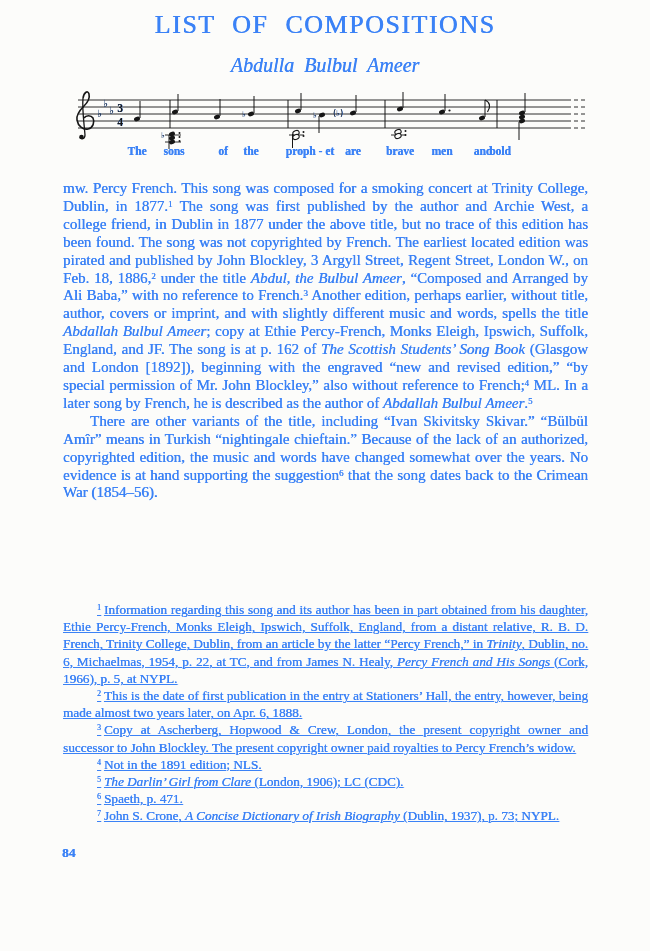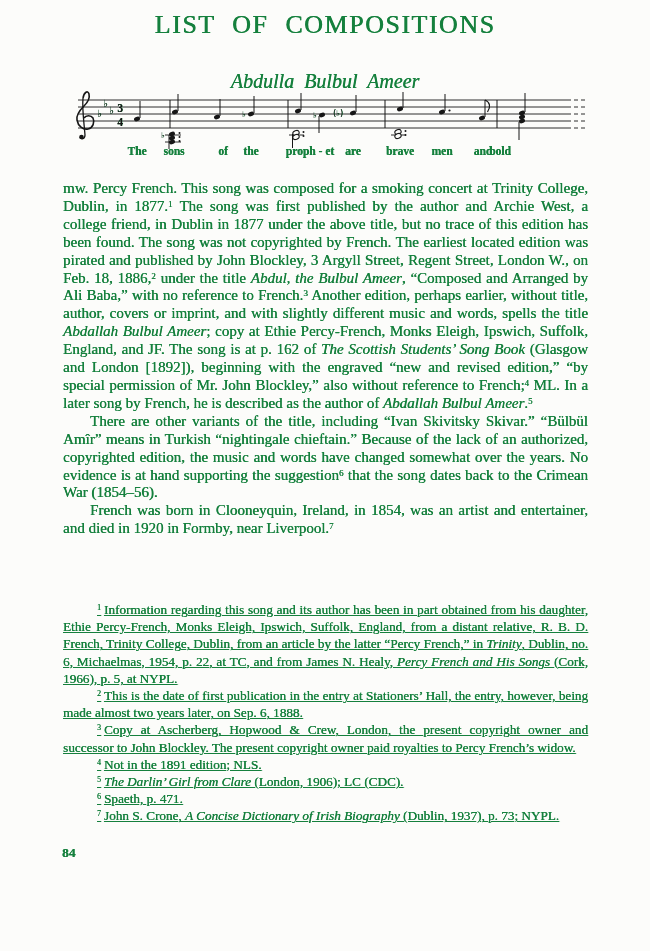--- a/index.html
+++ b/index.html
@@ -1,28 +1,28 @@
 <!DOCTYPE html>
 <html><head>
 <meta charset="utf-8">
 <style>
   html,body { margin:0; padding:0; background:#d8d8d4; }
   .page {
     position:relative; width:650px; height:951px; margin:0 auto;
-    background:#fcfcfa; color:#15803d; overflow:hidden;
+    background:#fcfcfa; color:#3b82f6; overflow:hidden;
     font-family:"Liberation Serif", serif;
     text-shadow:0.3px 0 0 currentColor;
   }
   .title {
     position:absolute; top:10px; left:0; width:100%; text-align:center;
     font-size:26px; font-weight:normal; letter-spacing:1.5px; word-spacing:9px; margin:0;
     text-shadow:0.5px 0 0 currentColor;
   }
   .subtitle {
-    position:absolute; top:70px; left:0; width:100%; text-align:center;
+    position:absolute; top:54px; left:0; width:100%; text-align:center;
     font-style:italic; font-size:20px; font-weight:normal; word-spacing:5px; margin:0;
   }
   .music { position:absolute; left:70px; top:88px; width:520px; height:72px; }
   .music svg { position:absolute; left:0; top:0; }
   .lyrics span {
     position:absolute; top:57px; transform:translateX(-50%);
     font-size:11.5px; font-weight:bold; white-space:nowrap;font-family:Liberation Serif, serif;
   }
   .bodytext {
     position:absolute; left:63px; top:180px; width:525px;
@@ -190,26 +190,25 @@
       <span style="left:330px">brave</span>
       <span style="left:372px">men</span>
       <span style="left:413px">and</span>
       <span style="left:430px">bold</span>
     </div>
   </div>
 
   <div class="bodytext">
     <p><span>mw. Percy French. This song was composed for a smoking concert at Trinity College, Dublin, in 1877.</span><sup>1</sup><span> The song was first published by the author and Archie West, a college friend, in Dublin in 1877 under the above title, but no trace of this edition has been found. The song was not copyrighted by French. The earliest located edition was pirated and published by John Blockley, 3 Argyll Street, Regent Street, London W., on Feb. 18, 1886,</span><sup>2</sup><span> under the title </span><em>Abdul, the Bulbul Ameer</em><span>, “Composed and Arranged by Ali Baba,” with no reference to French.</span><sup>3</sup><span> Another edition, perhaps earlier, without title, author, covers or imprint, and with slightly different music and words, spells the title </span><em>Abdallah Bulbul Ameer</em><span>; copy at Ethie Percy-French, Monks Eleigh, Ipswich, Suffolk, England, and JF. The song is at p. 162 of </span><em>The Scottish Students’ Song Book</em><span> (Glasgow and London [1892]), beginning with the engraved “new and revised edition,” “by special permission of Mr. John Blockley,” also without reference to French;</span><sup>4</sup><span> ML. In a later song by French, he is described as the author of </span><em>Abdallah Bulbul Ameer</em><span>.</span><sup>5</sup></p>
     <p class="ind"><span>There are other variants of the title, including “Ivan Skivitsky Skivar.” “Bülbül Amîr” means in Turkish “nightingale chieftain.” Because of the lack of an authorized, copyrighted edition, the music and words have changed somewhat over the years. No evidence is at hand supporting the suggestion</span><sup>6</sup><span> that the song dates back to the Crimean War (1854–56).</span></p>
-    <p class="ind"><span>French was born in Clooneyquin, Ireland, in 1854, was an artist and entertainer, and died in 1920 in Formby, near Liverpool.</span><sup>7</sup></p>
   </div>
 
   <div class="footnotes">
     <p><sup>1</sup><span><span>Information regarding this song and its author has been in part obtained from his daughter, Ethie Percy-French, Monks Eleigh, Ipswich, Suffolk, England, from a distant relative, R. B. D. French, Trinity College, Dublin, from an article by the latter “Percy French,” in </span><em>Trinity</em><span>, Dublin, no. 6, Michaelmas, 1954, p. 22, at TC, and from James N. Healy, </span><em>Percy French and His Songs</em><span> (Cork, 1966), p. 5, at NYPL.</span></span></p>
-    <p><sup>2</sup><span><span>This is the date of first publication in the entry at Stationers’ Hall, the entry, however, being made almost two years later, on Sep. 6, 1888.</span></span></p>
+    <p><sup>2</sup><span><span>This is the date of first publication in the entry at Stationers’ Hall, the entry, however, being made almost two years later, on Apr. 6, 1888.</span></span></p>
     <p><sup>3</sup><span><span>Copy at Ascherberg, Hopwood &amp; Crew, London, the present copyright owner and successor to John Blockley. The present copyright owner paid royalties to Percy French’s widow.</span></span></p>
     <p><sup>4</sup><span><span>Not in the 1891 edition; NLS.</span></span></p>
     <p><sup>5</sup><span><em>The Darlin’ Girl from Clare</em><span> (London, 1906); LC (CDC).</span></span></p>
     <p><sup>6</sup><span><span>Spaeth, p. 471.</span></span></p>
     <p><sup>7</sup><span><span>John S. Crone, </span><em>A Concise Dictionary of Irish Biography</em><span> (Dublin, 1937), p. 73; NYPL.</span></span></p>
   </div>
 
   <div class="pagenum">84</div>
 
 </div>

